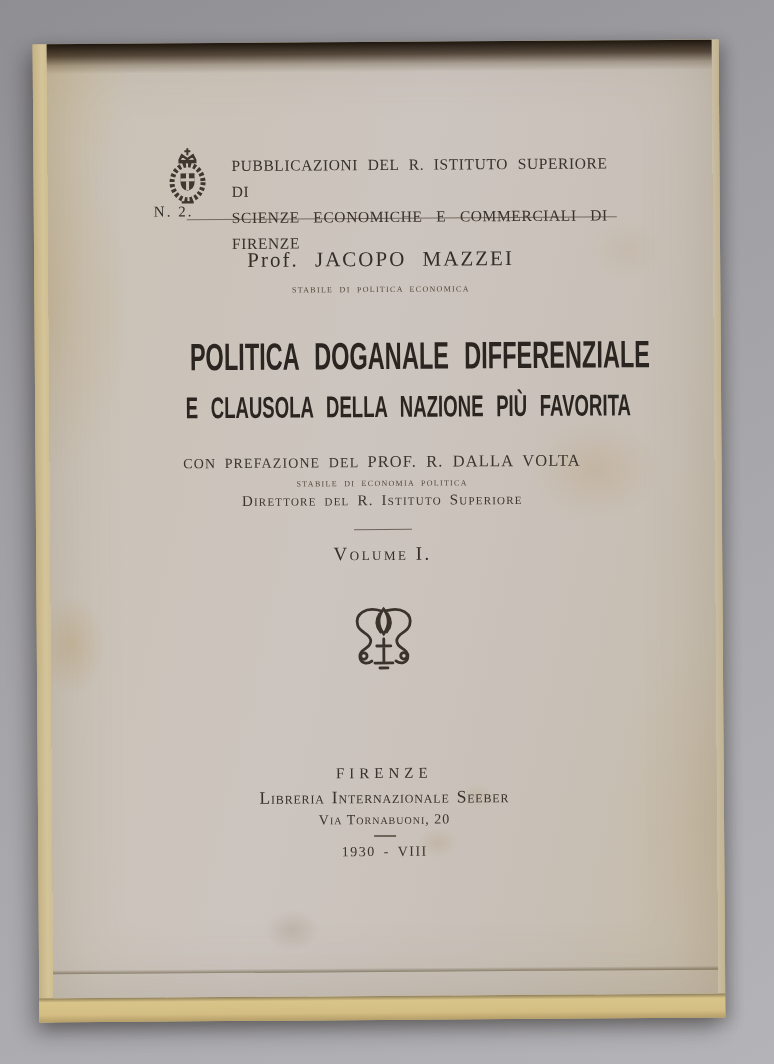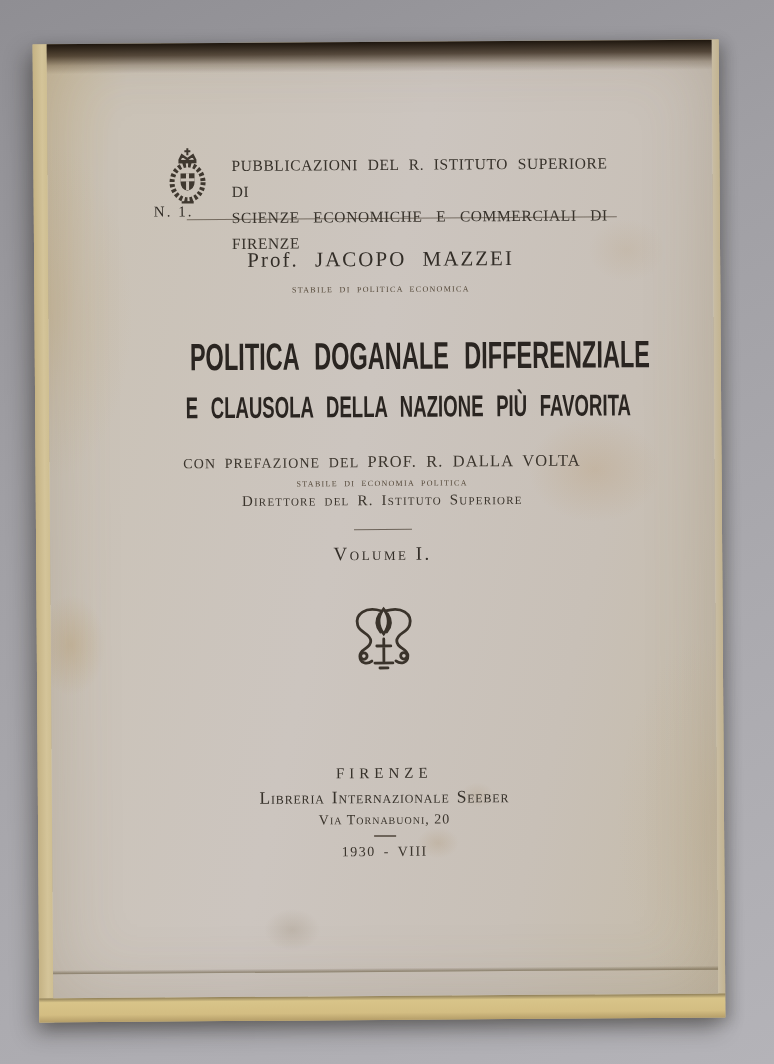--- a/index.html
+++ b/index.html
@@ -101,21 +101,21 @@
           <path d="M21 26 h14 v9 q0 6.5 -7 8.5 q-7 -2 -7 -8.5 Z" fill="#3f382f"></path>
           <path d="M28 26 v17 M21 32.5 h14" stroke="#cac2b8" stroke-width="3"></path>
           <path d="M22 55 h12" stroke="#3f382f" stroke-width="2.4"></path>
         </svg>
       </div>
 
       <div class="abs series">
         <span class="jline">PUBBLICAZIONI DEL R. ISTITUTO SUPERIORE DI</span>
         <span class="jline">SCIENZE ECONOMICHE E COMMERCIALI DI FIRENZE</span>
       </div>
-      <div class="abs issue-no">N. 1.</div>
+      <div class="abs issue-no">N. 2.</div>
       <div class="abs header-rule"></div>
 
       <div class="abs ctr author-name">Prof. JACOPO MAZZEI</div>
       <div class="abs ctr small-role role-1">STABILE DI POLITICA ECONOMICA</div>
 
       <div class="abs ctr book-title title-1">
         <span class="squeeze">POLITICA DOGANALE DIFFERENZIALE</span>
       </div>
       <div class="abs ctr book-title title-2">
         <span class="squeeze">E CLAUSOLA DELLA NAZIONE PIÙ FAVORITA</span>

